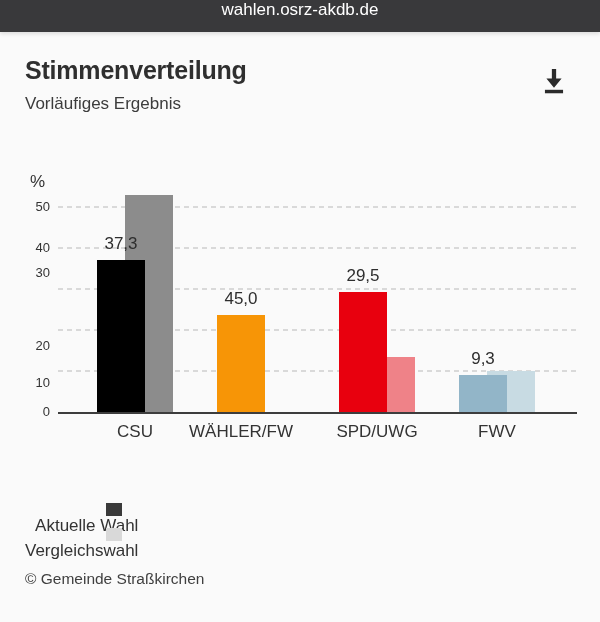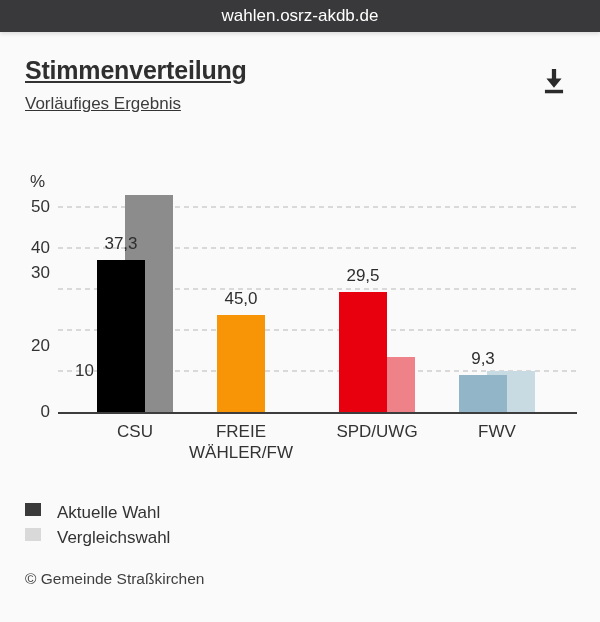--- a/index.html
+++ b/index.html
@@ -7,45 +7,45 @@
   body {
     font-family: "Liberation Sans", "DejaVu Sans", sans-serif;
     background: #fafafa;
     position: relative;
     overflow: hidden;
     color: #333;
   }
   .header {
     position: absolute; top: 0; left: 0; width: 600px; height: 32px;
     background: #39393b; color: #ffffff;
-    display: flex; align-items: center; justify-content: center;
+    display: flex; justify-content: center;
     font-size: 17px;
     box-shadow: 0 2px 4px rgba(0,0,0,0.12);
   }
-  .title-block { position: absolute; top: 56px; left: 25px; right: 70px; text-decoration: underline; }
+  .title-block { position: absolute; top: 56px; left: 25px; right: 70px; }
   .page-title { font-size: 25px; font-weight: bold; color: #2f2f2f; letter-spacing: -0.2px; }
   .subtitle { font-size: 17px; color: #3c3c3c; line-height: 26px; margin-top: 6px; }
   .subtitle div { white-space: nowrap; }
   .download-btn {
     position: absolute; top: 64px; right: 28px; width: 34px; height: 34px;
     background: none; border: none; cursor: pointer; padding: 0;
   }
   .download-btn svg { display: block; }
 
   
   .chart { position: absolute; top: 168px; left: 0; width: 600px; height: 245px; }
   .unit-label { position: absolute; left: 30px; top: 4px; font-size: 17px; color: #333; }
   .gridline {
     position: absolute; left: 58px; width: 519px; height: 2px;
     background: repeating-linear-gradient(to right, #d9d9d9 0 5px, transparent 5px 9px);
     z-index: 0;
   }
   .ytick {
     position: absolute; left: 0; width: 50px; text-align: right;
-    font-size: 17px; color: #333; line-height: 20px; z-index: 1;
+    font-size: 13px; color: #333; line-height: 20px; z-index: 1;
   }
   .axis-line {
     position: absolute; left: 58px; bottom: -1px; width: 519px; height: 2px;
     background: #3d3d3d; z-index: 10;
   }
   .bar { position: absolute; bottom: 0; width: 48px; }
   .bar.current { z-index: 2; }
   .bar.previous { z-index: 1; }
   .value-label {
     position: absolute; transform: translateX(-50%); z-index: 3;
@@ -53,21 +53,21 @@
   }
   .xlabels { position: absolute; top: 421px; left: 0; width: 600px; }
   .xlabel {
     position: absolute; transform: translateX(-50%);
     font-size: 17px; color: #333; text-align: center; line-height: 21px;
     white-space: nowrap;
   }
 
   
   .legend { position: absolute; top: 503px; left: 25px; }
-  .legend-row { display: flex; align-items: flex-start; height: 25px; }
+  .legend-row { display: flex; align-items: flex-end; height: 25px; flex-direction: column; }
   .legend-swatch { width: 16px; height: 13px; margin-right: 16px; flex: 0 0 auto; }
   .legend-label { font-size: 17px; color: #333; }
 
   .footer { position: absolute; top: 570px; left: 25px; font-size: 15.5px; color: #3f3f3f; }
 </style>
 </head>
 <body>
 
 <div class="header">
   <span>wahlen.osrz-akdb.de</span>
@@ -96,21 +96,21 @@
       <div class="gridline" style="bottom: 164px;"></div>
       <div class="gridline" style="bottom: 123px;"></div>
       <div class="gridline" style="bottom: 82px;"></div>
       <div class="gridline" style="bottom: 41px;"></div>
     </div>
   <div id="yticks">
       <div class="ytick" style="bottom: 196px;">50</div>
       <div class="ytick" style="bottom: 155px;">40</div>
       <div class="ytick" style="bottom: 130px;">30</div>
       <div class="ytick" style="bottom: 57px;">20</div>
-      <div class="ytick" style="bottom: 32px; margin-left: 44px;">10</div>
+      <div class="ytick" style="bottom: 20px;">10</div>
       <div class="ytick" style="bottom: -9px;">0</div>
     </div>
   <div id="bars">
       <div class="bar previous" style="left: 125px; height: 218.12px; background: rgb(140, 140, 140);"></div>
       <div class="bar current" style="left: 97px; height: 152.93px; background: rgb(0, 0, 0);"></div>
       <div class="value-label" style="left: 121px; bottom: 158.93px;">37,3</div>
       <div class="bar current" style="left: 217px; height: 97.99px; background: rgb(247, 149, 6);"></div>
       <div class="value-label" style="left: 241px; bottom: 103.99px;">45,0</div>
       <div class="bar previous" style="left: 367px; height: 56.17px; background: rgb(239, 130, 136);"></div>
       <div class="bar current" style="left: 339px; height: 120.95px; background: rgb(232, 0, 14);"></div>
@@ -119,21 +119,20 @@
       <div class="bar current" style="left: 459px; height: 38.13px; background: rgb(146, 181, 200);"></div>
       <div class="value-label" style="left: 483px; bottom: 44.13px;">9,3</div>
     </div>
   <div class="axis-line"></div>
 </div>
 <div class="xlabels" id="xlabels">
     <div class="xlabel" style="left: 135px; text-align: right;">
       <div>CSU</div>
     </div>
     <div class="xlabel" style="left: 241px;">
-      <div>FREIE</div>
       <div>WÄHLER/FW</div>
     </div>
     <div class="xlabel" style="left: 377px;">
       <div>SPD/UWG</div>
     </div>
     <div class="xlabel" style="left: 497px;">
       <div>FWV</div>
     </div>
   </div>
 

